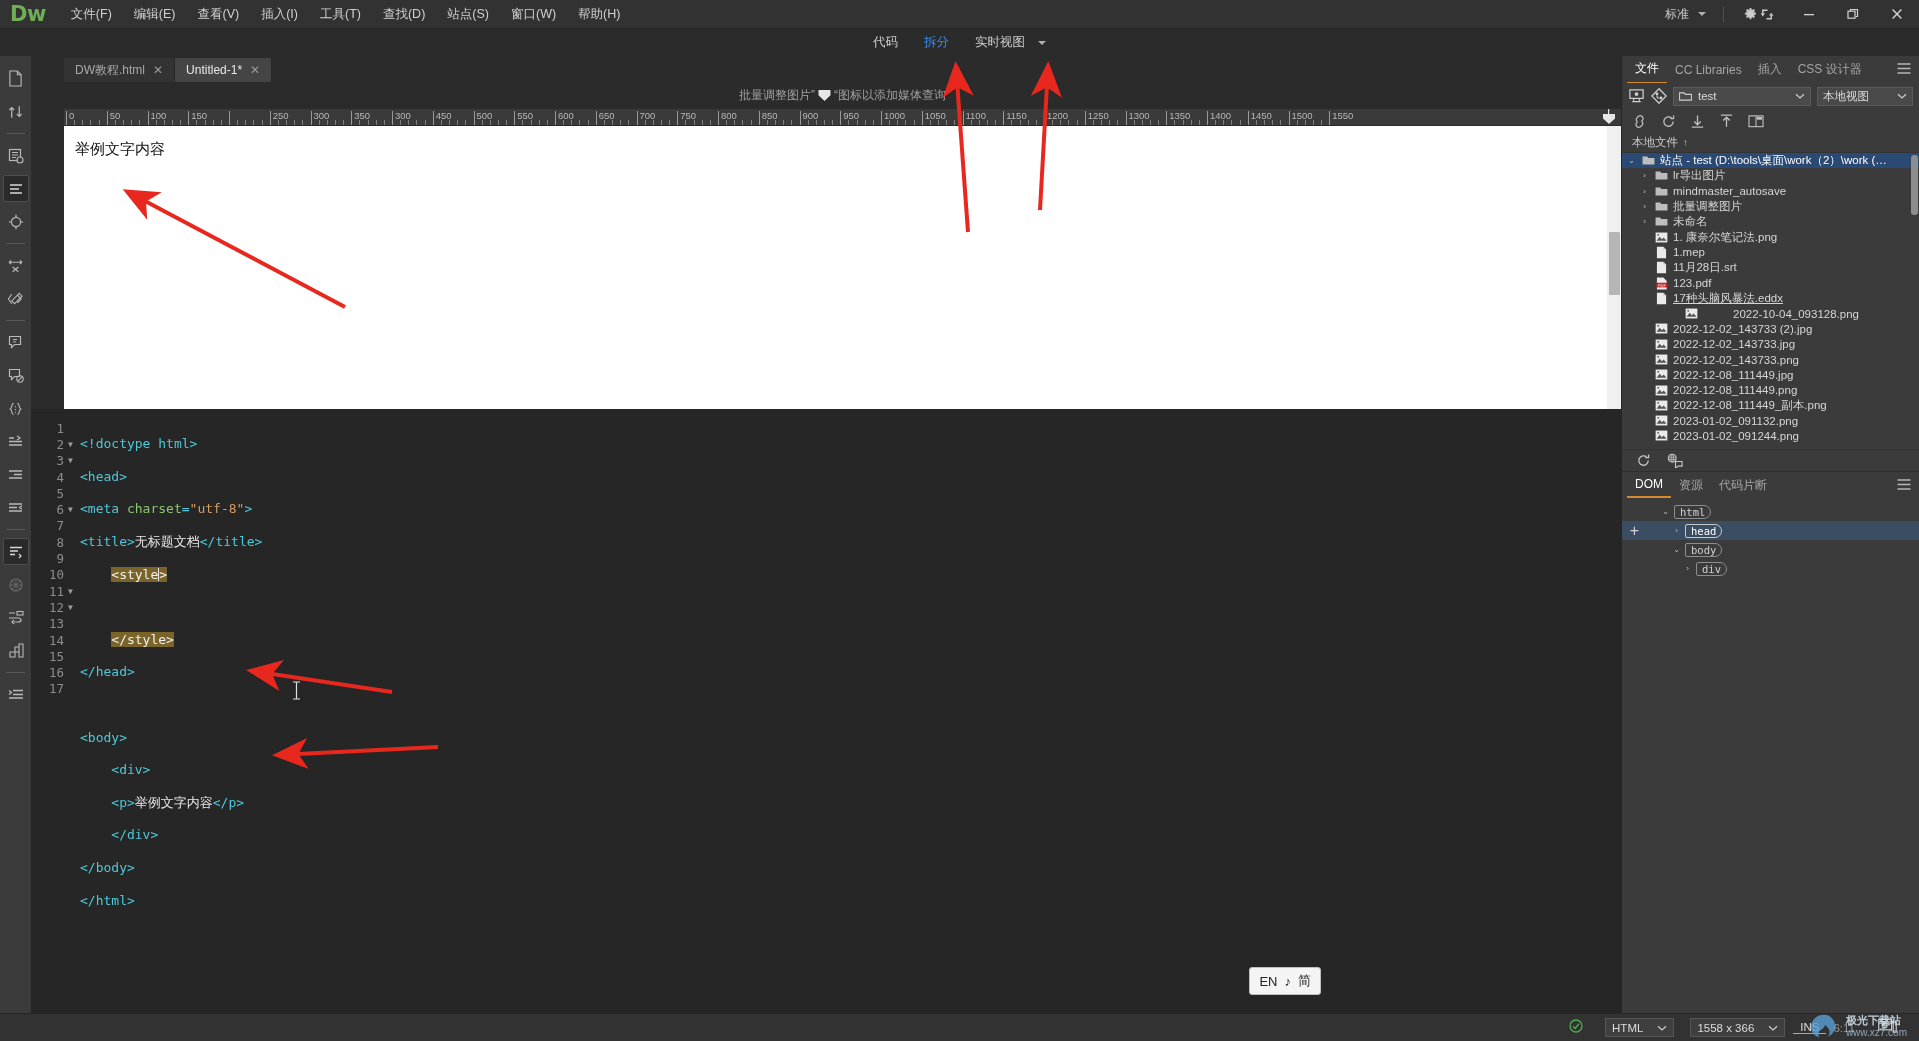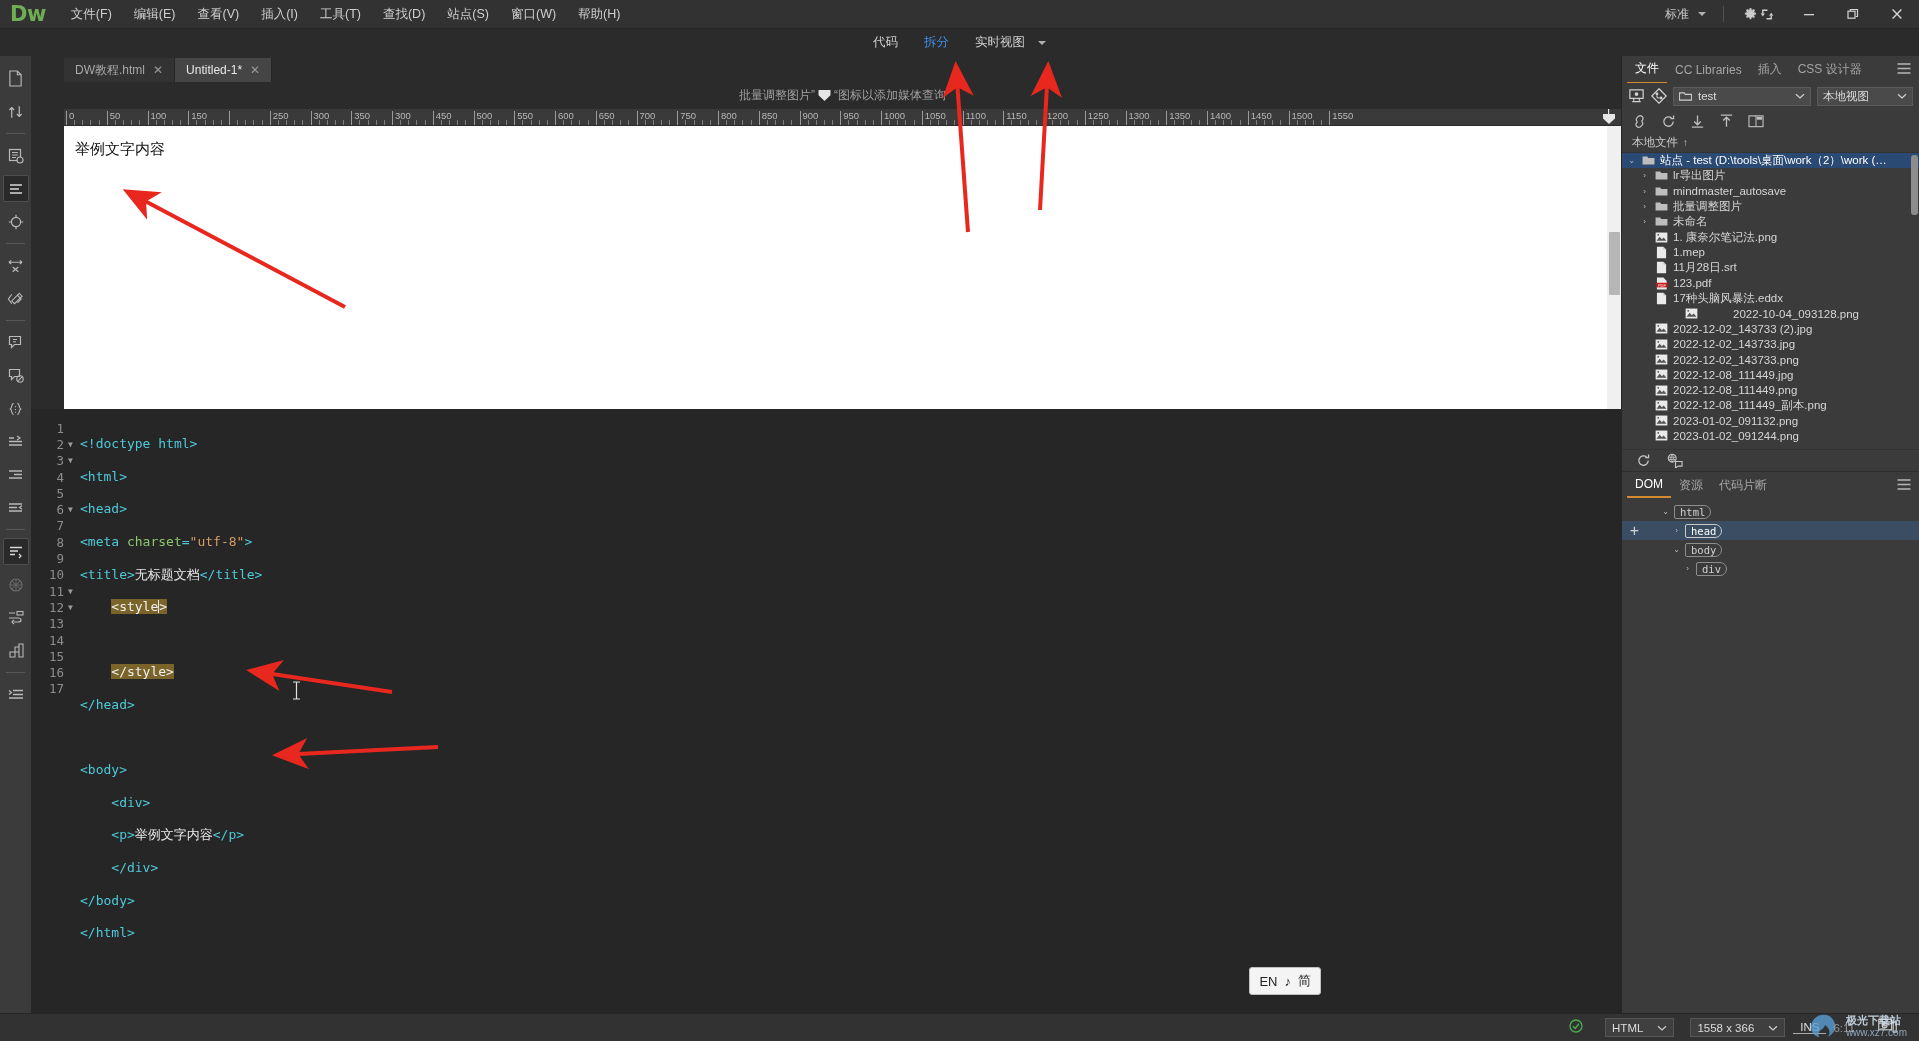--- a/index.html
+++ b/index.html
@@ -671,21 +671,20 @@
               <span>16</span>
               <span class="fold"></span>
             </div>
             <div class="gline">
               <span>17</span>
               <span class="fold"></span>
             </div>
           </div>
         <div class="code">
 <div class="cl"><span class="tag">&lt;!doctype html&gt;</span></div>
-<div class="cl"><span class="tag">&lt;html&gt;</span></div>
 <div class="cl"><span class="tag">&lt;head&gt;</span></div>
 <div class="cl"><span class="tag">&lt;meta </span><span class="attr">charset</span><span class="tag">=</span><span class="val">"utf-8"</span><span class="tag">&gt;</span></div>
 <div class="cl"><span class="tag">&lt;title&gt;</span><span class="txt">无标题文档</span><span class="tag">&lt;/title&gt;</span></div>
 <div class="cl">    <span class="hl">&lt;style<span class="caretbar"></span>&gt;</span></div>
 <div class="cl"> </div>
 <div class="cl">    <span class="hl">&lt;/style&gt;</span></div>
 <div class="cl"><span class="tag">&lt;/head&gt;</span></div>
 <div class="cl"> </div>
 <div class="cl"><span class="tag">&lt;body&gt;</span></div>
 <div class="cl">    <span class="tag">&lt;div&gt;</span></div>
@@ -862,21 +861,21 @@
             <span class="arw"></span>
             <span class="ficon">
               <svg width="12" height="13" viewBox="0 0 13 14">
                 <path d="M1 0.6h7l3.6 3.6v9.2H1z" fill="#eaeaea"></path>
                 <rect x="0.6" y="6.2" width="11.8" height="5" fill="#d0191b"></rect>
                 <text x="6.4" y="10.3" font-size="4.2" fill="#fff" text-anchor="middle" font-family="Liberation Sans">PDF</text>
               </svg>
             </span>
             <span>123.pdf</span>
           </div>
-          <div class="frow" style="padding-left: 17px;">
+          <div class="frow" style="padding-left: 17px; text-decoration: underline;">
             <span class="arw"></span>
             <span class="ficon">
               <svg width="11" height="13" viewBox="0 0 12 14">
                 <path d="M1 0.6h7l3 3v9.8H1z" fill="#eaeaea"></path>
                 <path d="M8 0.6v3h3" fill="#c4c4c4"></path>
               </svg>
             </span>
             <span>17种头脑风暴法.eddx</span>
           </div>
           <div class="frow" style="padding-left: 17px; gap: 34px;">

